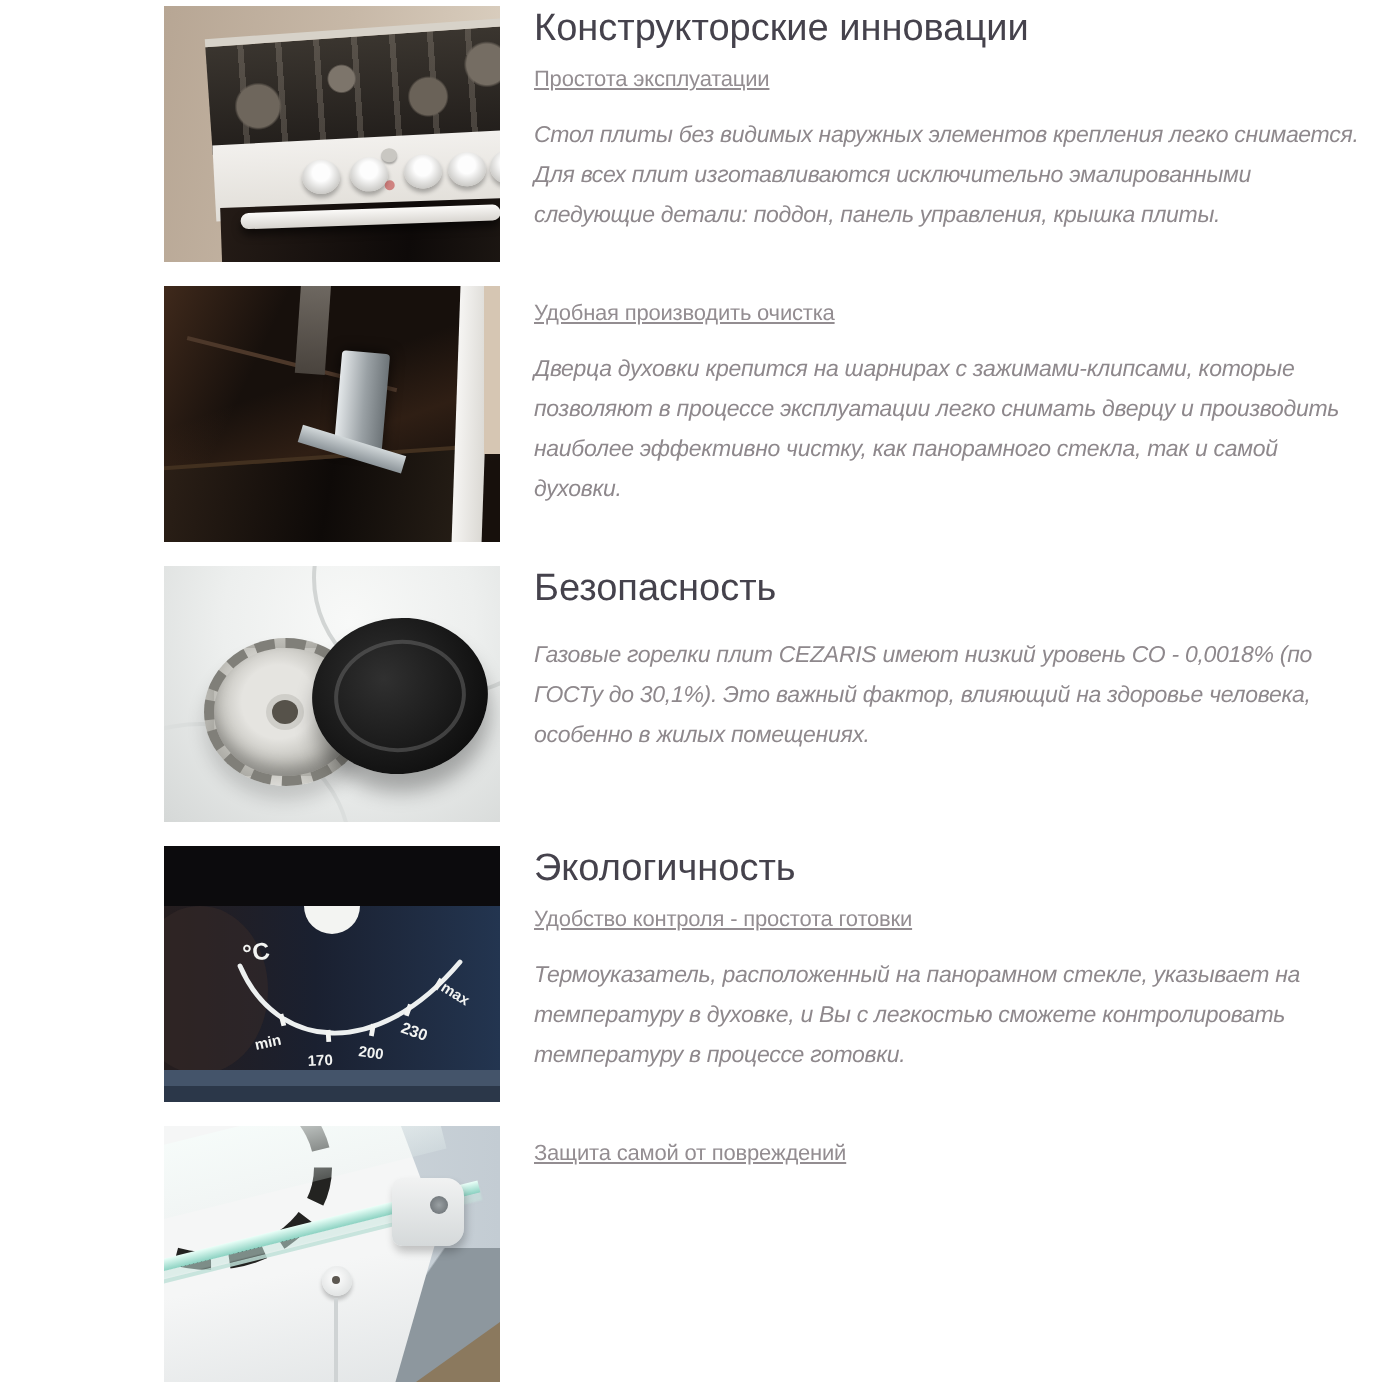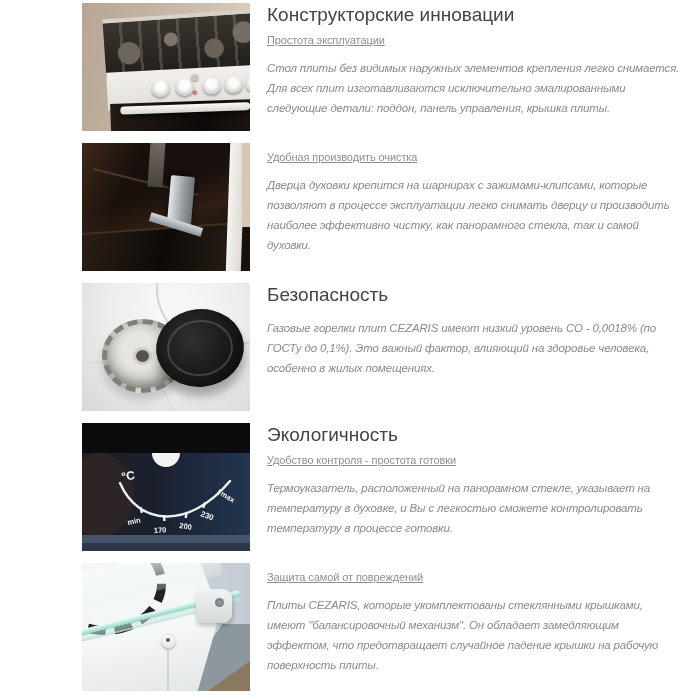--- a/index.html
+++ b/index.html
@@ -141,21 +141,21 @@
 
   <section class="feature">
     <div class="img img3">
       <div class="ph i3-groove1"></div>
       <div class="ph i3-groove2"></div>
       <div class="ph i3-base"></div>
       <div class="ph i3-cap"></div>
     </div>
     <div class="txt">
       <h2 class="title">Безопасность</h2>
-      <p class="body">Газовые горелки плит CEZARIS имеют низкий уровень СО - 0,0018% (по ГОСТу до 0,1%). Это важный фактор, влияющий на здоровье человека, особенно в жилых помещениях.</p>
+      <p class="body">Газовые горелки плит CEZARIS имеют низкий уровень СО - 0,0018% (по ГОСТу до 30,1%). Это важный фактор, влияющий на здоровье человека, особенно в жилых помещениях.</p>
     </div>
   </section>
 
   <section class="feature">
     <div class="img img4">
       <svg width="168" height="128" viewBox="0 0 168 128">
         <defs>
           <linearGradient id="g4" x1="0" y1="0" x2="1" y2="0">
             <stop offset="0" stop-color="#251d1e"></stop>
             <stop offset="0.45" stop-color="#1a2030"></stop>
@@ -199,17 +199,16 @@
       <div class="ph i5-arc"></div>
       <div class="ph i5-glass"></div>
       <div class="ph i5-gline"></div>
       <div class="ph i5-gline2"></div>
       <div class="ph i5-bracket"></div>
       <div class="ph i5-pin"></div>
       <div class="ph i5-seam"></div>
     </div>
     <div class="txt">
       <div class="subtitle">Защита самой от повреждений</div>
-      <p class="body">Плиты CEZARIS, которые укомплектованы стеклянными крышками, имеют "балансировочный механизм". Он обладает замедляющим эффектом, что предотвращает случайное падение крышки на рабочую поверхность плиты.</p>
     </div>
   </section>
 
 </div>
 
 </body></html>

